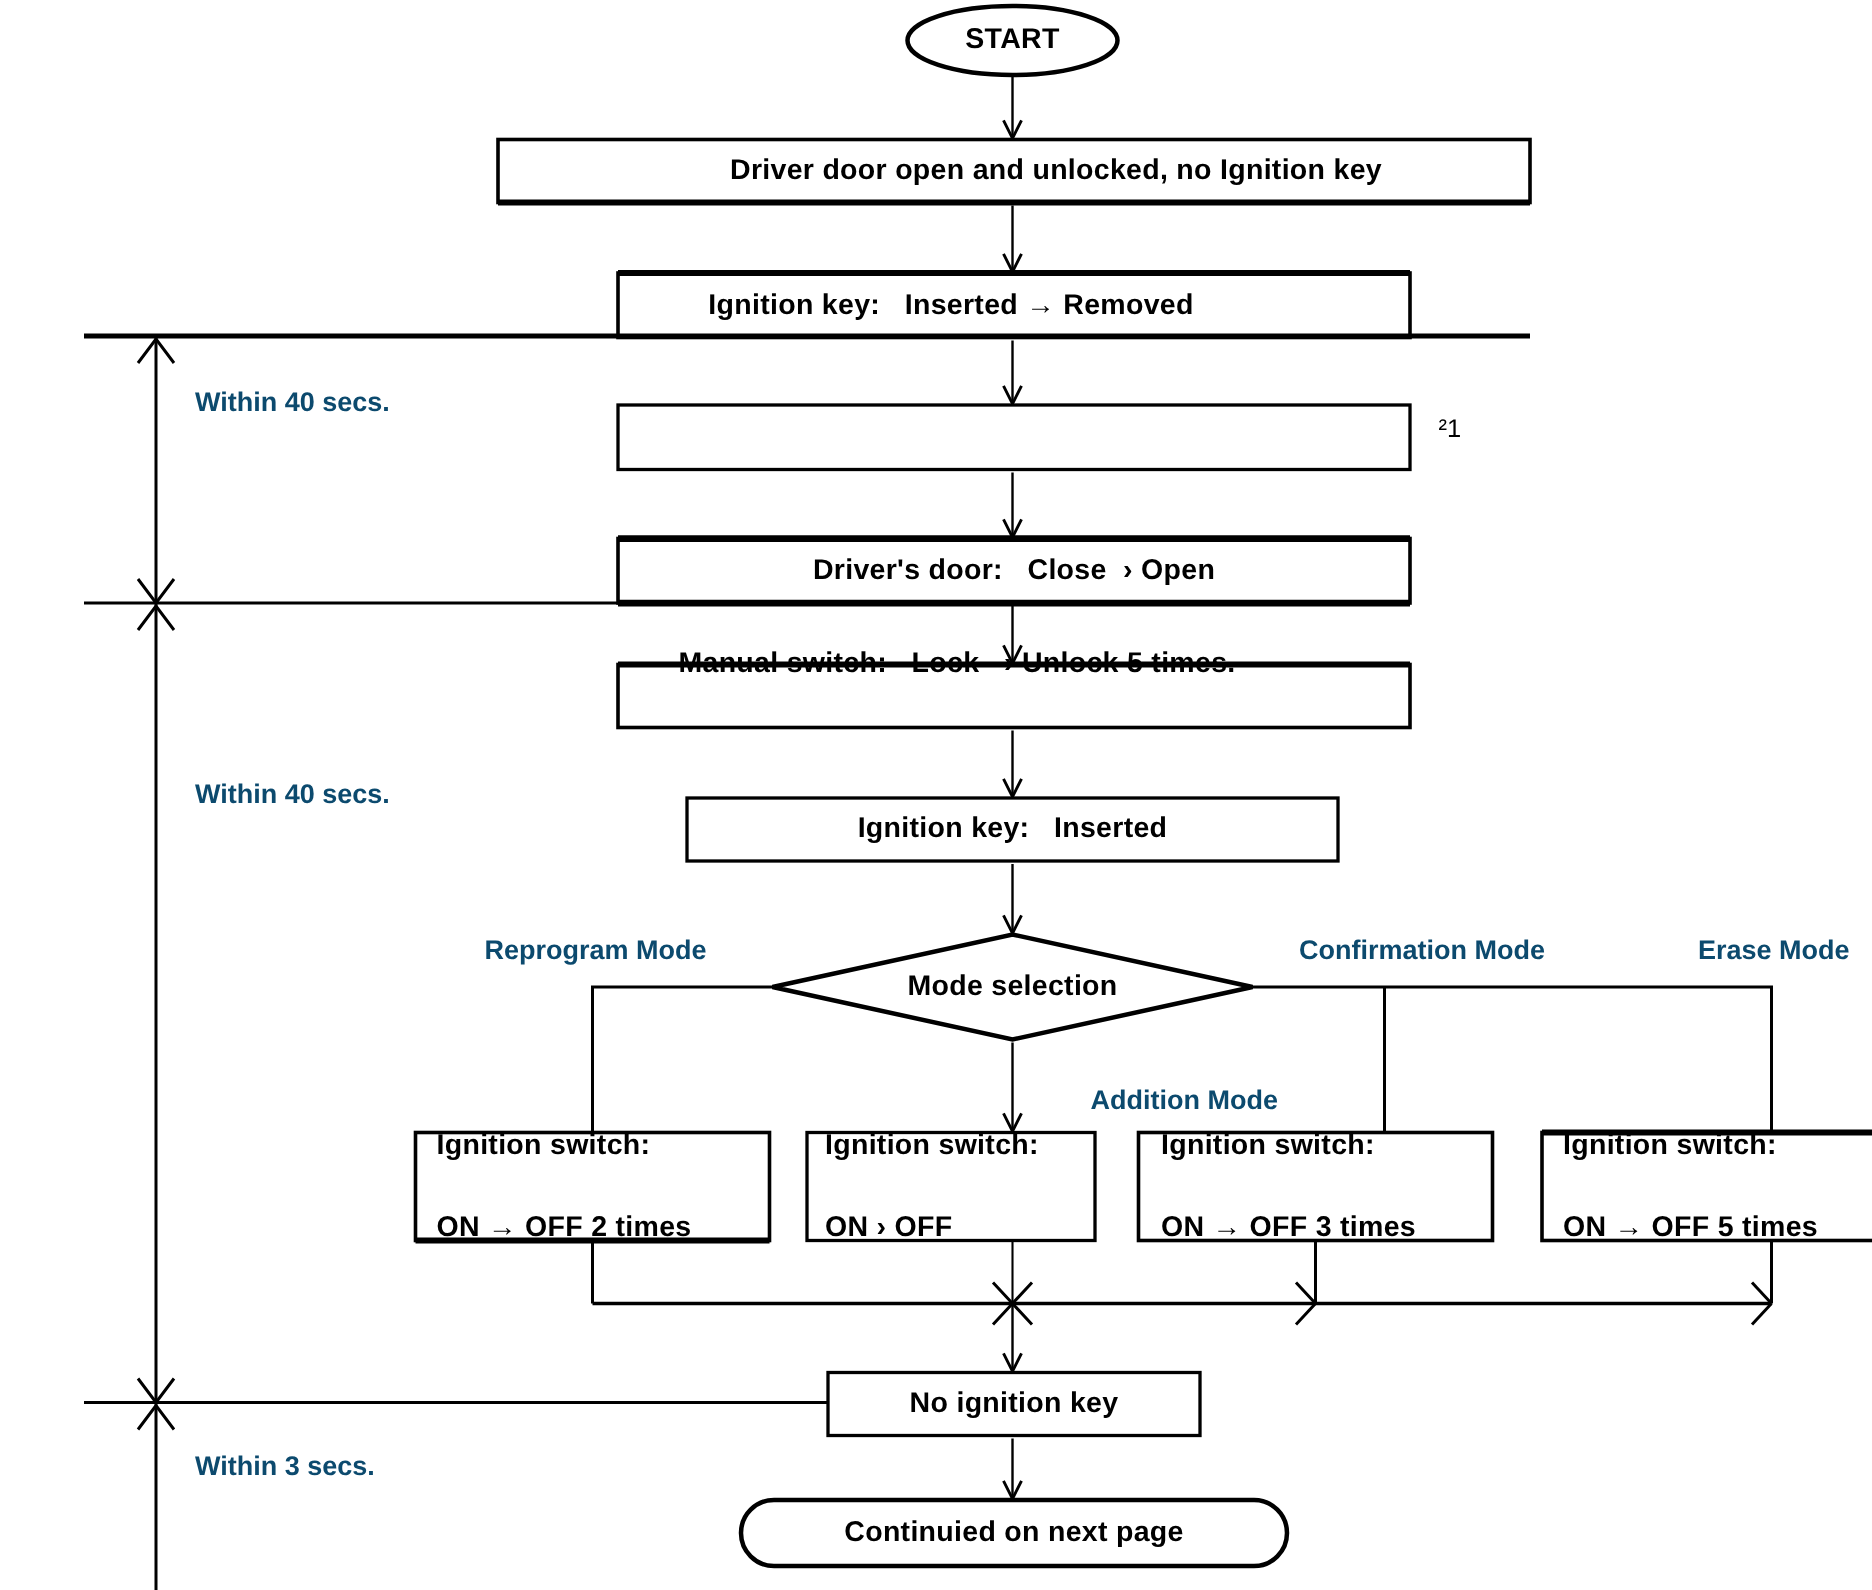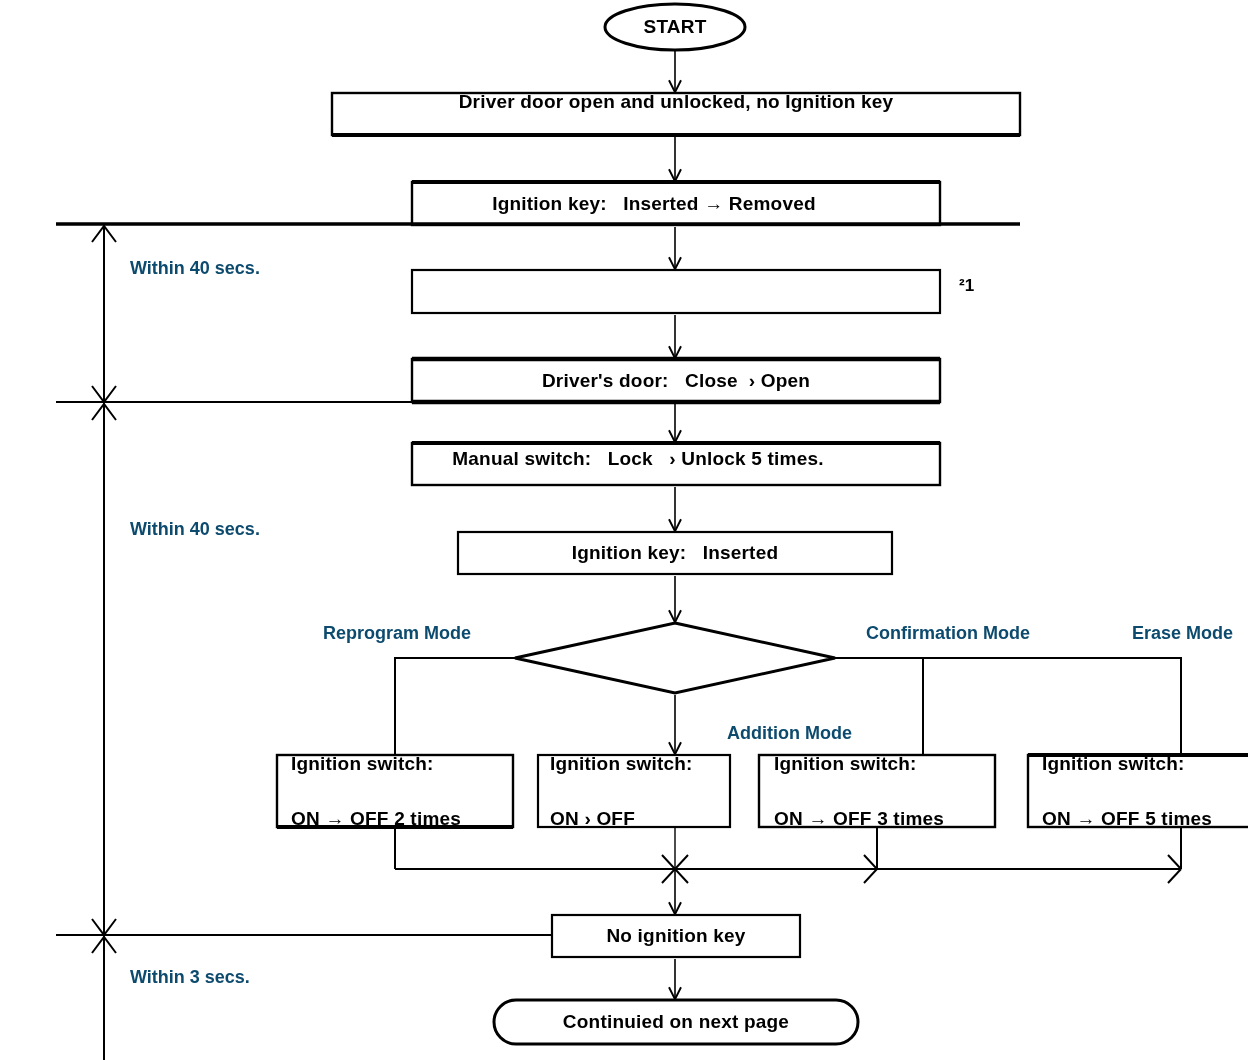--- a/index.html
+++ b/index.html
@@ -50,21 +50,21 @@
   .free-label {
     position: absolute;
     font-size: 18px;
     font-weight: 700;
     color: #0c4a6e;
     white-space: pre;
   }
   .footnote {
     position: absolute;
     font-size: 17px;
-    font-weight: 700;
+    font-weight: 400;
     color: #000;
     white-space: pre;
   }
   .hit {
     position: absolute;
   }
 </style>
 </head>
 <body>
 
@@ -168,39 +168,40 @@
     </g>
     <g>
       <path d="M50,919 L62,935 L74,919" fill="none" stroke="#000" stroke-width="2"></path>
       <path d="M50,953 L62,937 L74,953" fill="none" stroke="#000" stroke-width="2"></path>
     </g>
   </svg>
 
   <div class="node-text" style="left:563px; top:5px; width:140px; height:44px;">START</div>
   <div class="hit" style="left:563px; top:4px; width:140px; height:46px;"></div>
 
-  <div class="node-text" style="left:290px; top:81px; width:688px; height:42px;">Driver door open and unlocked, no Ignition key</div>
+  <div class="node-text" style="left:290px; top:93px; width:688px; height:42px;padding-left:28px;">Driver door open and unlocked, no Ignition key</div>
   <div class="hit" style="left:290px; top:93px; width:688px; height:42px;"></div>
 
-  <div class="node-text" style="left:370px; top:182px; width:484px; height:43px;">Ignition key:   Inserted → Removed</div>
+  <div class="node-text" style="left:350px; top:182px; width:484px; height:43px;">Ignition key:   Inserted → Removed</div>
   <div class="hit" style="left:370px; top:182px; width:528px; height:43px;"></div>
 
   <div class="hit" style="left:370px; top:270px; width:528px; height:43px;"></div>
 
   <div class="footnote" style="left:917px; top:276px;">²1</div>
 
   <div class="node-text" style="left:370px; top:359px; width:528px; height:43px;">Driver's door:   Close  › Open</div>
   <div class="hit" style="left:370px; top:359px; width:528px; height:43px;"></div>
 
-  <div class="node-text" style="left:370px; top:438px; width:452px; height:42px;">Manual switch:   Lock   › Unlock 5 times.</div>
+  <div class="node-text" style="left:370px; top:422px; width:452px; height:42px;">Manual switch:   Lock   › Unlock 5 times.</div>
   <div class="hit" style="left:370px; top:443px; width:528px; height:42px;"></div>
 
   <div class="node-text" style="left:416px; top:532px; width:434px; height:42px;border-radius:15px;">Ignition key:   Inserted</div>
   <div class="hit" style="left:416px; top:532px; width:434px; height:42px;"></div>
 
+  <div class="node-text" style="left:503px; top:638px; width:260px; height:40px;">Mode selection</div>
   <div class="hit" style="left:473px; top:623px; width:320px; height:70px;"></div>
 
   <div class="free-label" style="left:281px; top:623px;">Reprogram Mode</div>
   <div class="free-label" style="left:824px; top:623px;">Confirmation Mode</div>
   <div class="free-label" style="left:1090px; top:623px;">Erase Mode</div>
   <div class="free-label" style="left:685px; top:723px;">Addition Mode</div>
 
   <div class="node-text left-align" style="left:249px; top:755px; width:214px; height:72px; flex-direction:column; justify-content:center; align-items:flex-start;">
     <span>Ignition switch:</span>
     <span>ON → OFF 2 times</span>

